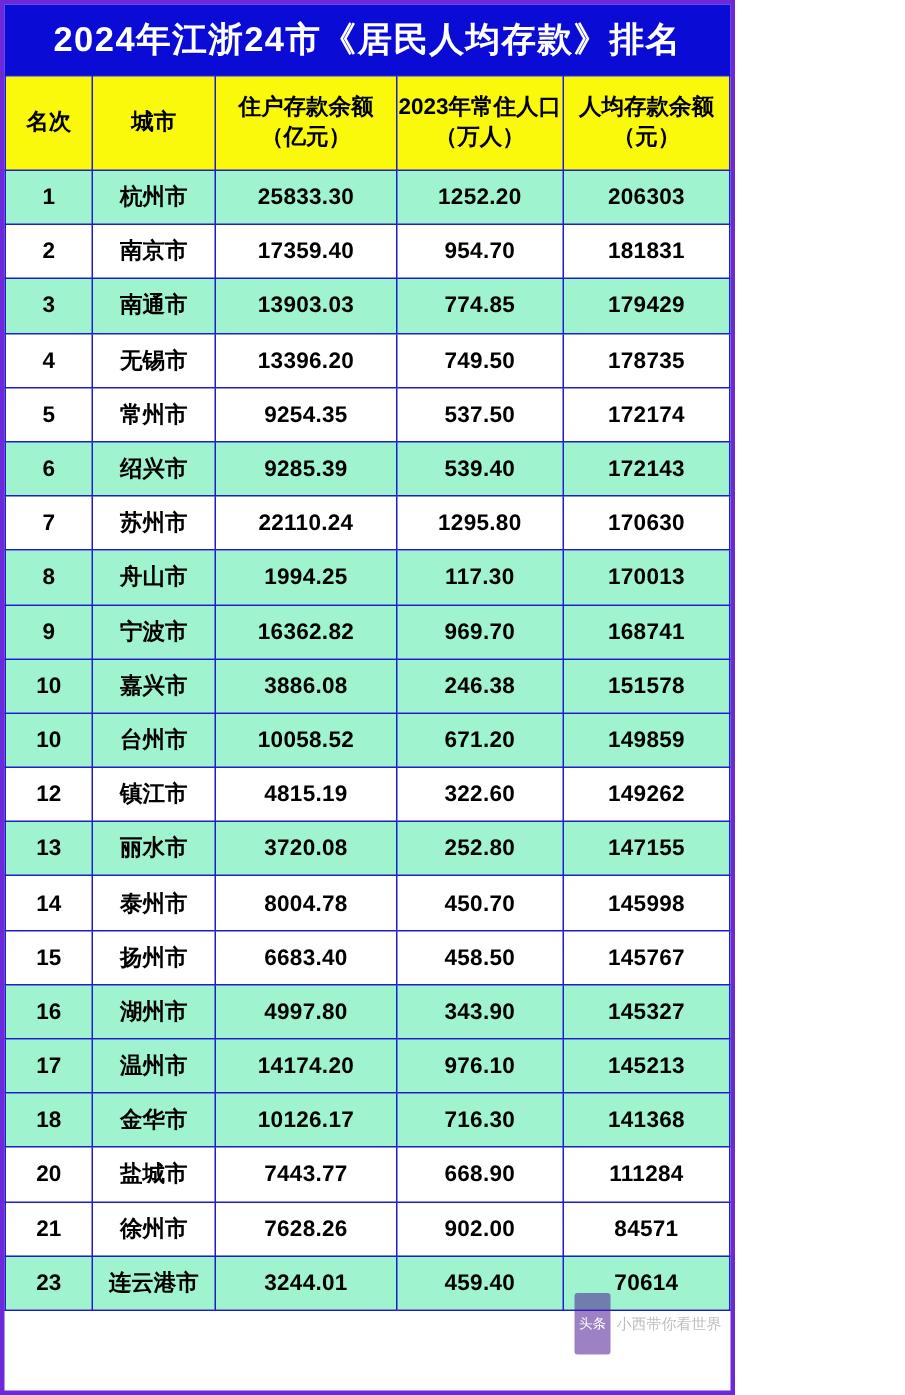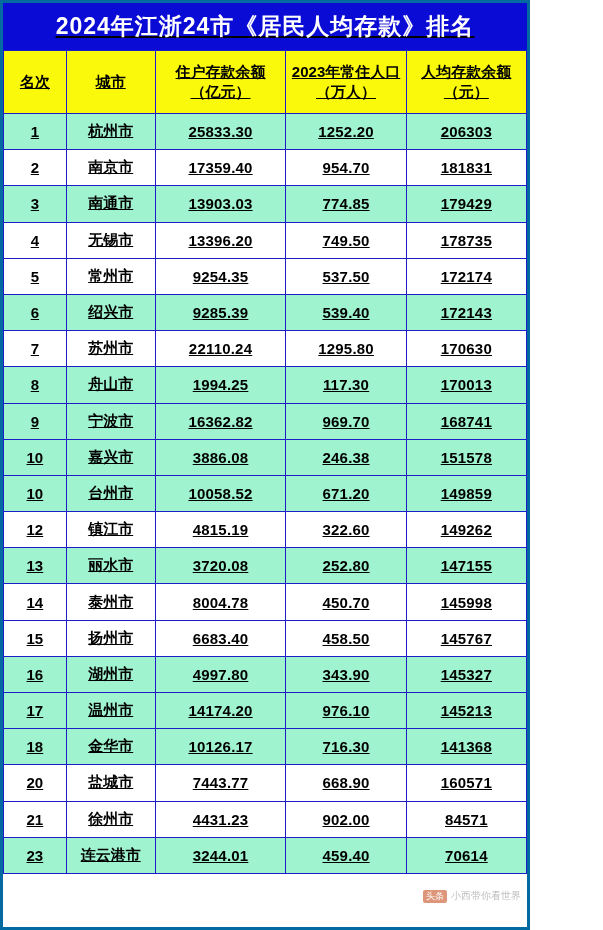--- a/index.html
+++ b/index.html
@@ -8,26 +8,25 @@
     background: #ffffff;
   }
   body {
     width: 603px;
     height: 930px;
     font-family: "Liberation Sans", sans-serif;
     overflow: hidden;
   }
   #page {
     position: relative;
-    width: 530px;
+    width: 490px;
     height: 930px;
     background: #ffffff;
     box-sizing: border-box;
-    border: 3px solid #0369a1;
-    text-decoration: underline;
+    border: 3px solid #6d28d9;
   }
   .title-bar {
     height: 47px;
     background: #0b0bd6;
     color: #ffffff;
     display: flex;
     align-items: center;
     justify-content: center;
     font-size: 23px;
     font-weight: bold;
@@ -82,24 +81,24 @@
     position: absolute;
     right: 6px;
     bottom: 24px;
     display: flex;
     align-items: center;
     gap: 4px;
     opacity: 0.55;
     pointer-events: none;
   }
   .wm-badge {
-    background: #c2410c;
+    background: #4c1d95;
     color: #ffffff;
     font-size: 9px;
-    padding: 2px 3px;
+    padding: 16px 3px;
     border-radius: 2px;
     line-height: 1;
   }
   .wm-text {
     color: #8a8a8a;
     font-size: 10px;
     white-space: nowrap;
   }
 </style>
 </head>
@@ -264,26 +263,26 @@
           <td class="city">金华市</td>
           <td class="num">10126.17</td>
           <td class="num">716.30</td>
           <td class="num">141368</td>
         </tr>
         <tr class="plain">
           <td class="rank">20</td>
           <td class="city">盐城市</td>
           <td class="num">7443.77</td>
           <td class="num">668.90</td>
-          <td class="num">160571</td>
+          <td class="num">111284</td>
         </tr>
         <tr class="plain">
           <td class="rank">21</td>
           <td class="city">徐州市</td>
-          <td class="num">4431.23</td>
+          <td class="num">7628.26</td>
           <td class="num">902.00</td>
           <td class="num">84571</td>
         </tr>
         <tr class="tint">
           <td class="rank">23</td>
           <td class="city">连云港市</td>
           <td class="num">3244.01</td>
           <td class="num">459.40</td>
           <td class="num">70614</td>
         </tr>

